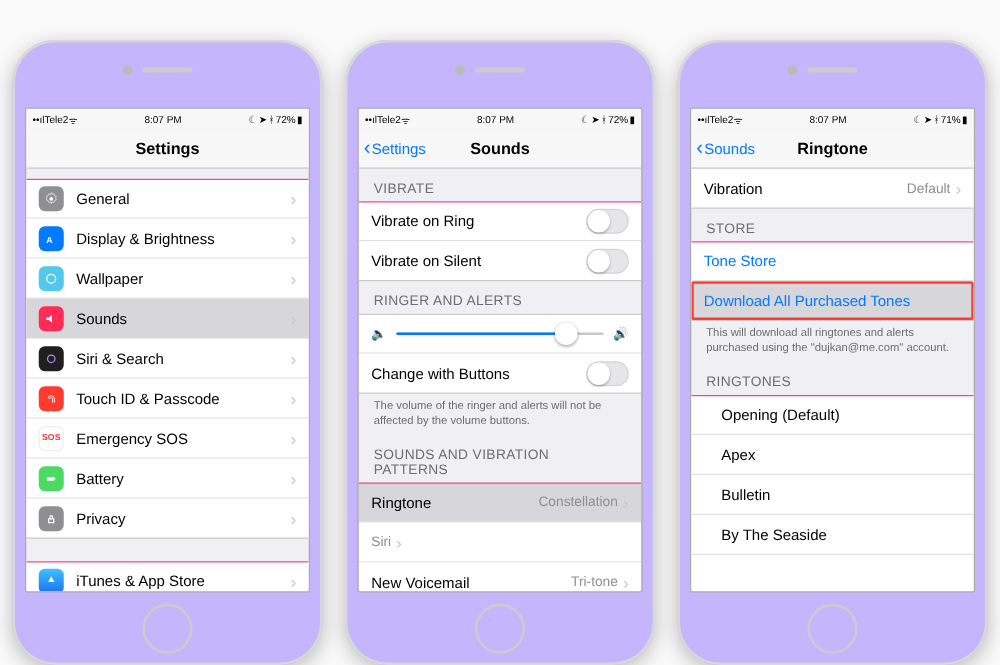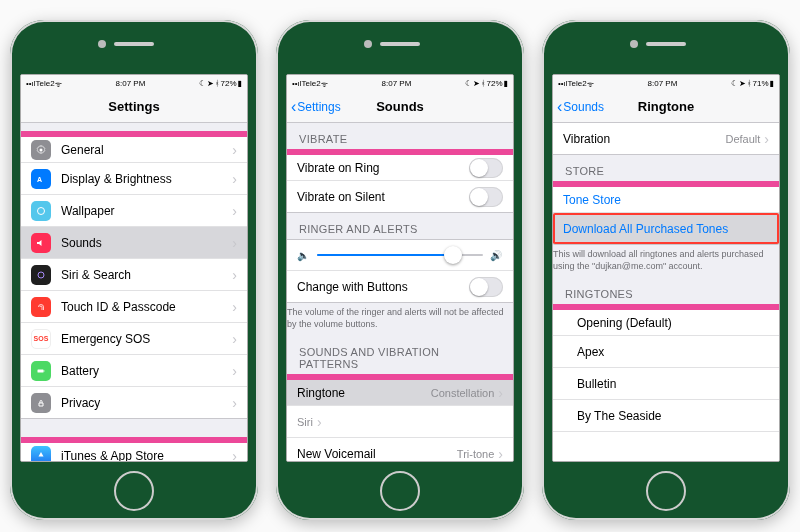--- a/index.html
+++ b/index.html
@@ -1,21 +1,21 @@
 <!DOCTYPE html>
 <html><head>
 <meta charset="utf-8">
 <style>
   * { box-sizing: border-box; margin: 0; padding: 0; }
   body { background: #fafafa; font-family: -apple-system, "Helvetica Neue", Arial, sans-serif; display: flex; gap: 18px; padding: 20px 10px; justify-content: center; }
 
   .phone {
-    width: 248px; height: 500px; background: #14532d; border-radius: 34px;
+    width: 248px; height: 500px; background: #c4b5fd; border-radius: 34px;
     box-shadow: 0 4px 16px rgba(0,0,0,0.25), inset 0 0 0 2px #d8d8d8;
-    position: relative; overflow: hidden;
+    position: relative; overflow: hidden; margin-top: 12px;
   }
   .bezel-top { height: 54px; position: relative; }
   .speaker { width: 40px; height: 4px; background: #ccc; border-radius: 3px; position: absolute; top: 22px; left: 50%; transform: translateX(-50%); }
   .camera { width: 8px; height: 8px; background: #bbb; border-radius: 50%; position: absolute; top: 20px; left: calc(50% - 36px); }
   .screen {
     position: absolute; top: 54px; left: 10px; right: 10px; bottom: 58px;
     border: 1px solid #aaa; border-radius: 2px; background: #efeff4; overflow: hidden;
     display: flex; flex-direction: column;
   }
   .home { width: 40px; height: 40px; border: 2px solid #ccc; border-radius: 50%; position: absolute; bottom: 9px; left: 50%; transform: translateX(-50%); }
@@ -24,26 +24,26 @@
   .status .mid { flex:1; text-align:center; font-weight:400; }
   .status .right { display:flex; gap:1px; align-items:center; }
 
   .nav { height: 32px; background: #f7f7f8; border-bottom: 1px solid #c8c7cc; position: relative; display:flex; align-items:center; }
   .nav .title { position:absolute; left:0; right:0; text-align:center; font-size:13px; font-weight:600; }
   .nav .back { color:#007aff; font-size:12px; display:flex; align-items:center; padding-left:4px; z-index:2; }
   .nav .back .chev { font-size:16px; margin-right:1px; }
 
   .content { flex:1; overflow:hidden; font-size:12px; }
   .section-header { font-size:11px; color:#6d6d72; letter-spacing:0.3px; padding: 10px 12px 4px; text-transform: uppercase; }
-  .section-footer { font-size:9px; color:#6d6d72; padding: 4px 0 6px; line-height:1.3; }
+  .section-footer { font-size:9px; color:#6d6d72; padding: 4px 12px 6px; line-height:1.3; }
   .cell {
     background:#fff; height:32px; display:flex; align-items:center; padding:0 10px;
     border-bottom:1px solid #e1e1e3; position:relative;
   }
-  .cell.first { border-top:6px solid #ec4899; }
+  .cell.first { border-top:1px solid #ec4899; }
   .cell.last { border-bottom:1px solid #c8c7cc; }
   .cell .icon { width:20px; height:20px; border-radius:5px; margin-right:10px; display:flex; align-items:center; justify-content:center; flex-shrink:0; }
   .cell .icon svg { width:12px; height:12px; }
   .cell .label { flex:1; font-size:12px; }
   .cell .value { color:#8e8e93; font-size:11px; margin-right:4px; }
   .cell .chevron { color:#c7c7cc; font-size:14px; }
   .cell.sel { background:#d7d7db; }
   .gap { height: 18px; }
   .gap-sm { height: 8px; }
   .switch { width:34px; height:20px; border-radius:10px; background:#e5e5ea; position:relative; box-shadow: inset 0 0 0 1px #d4d4d7; }

